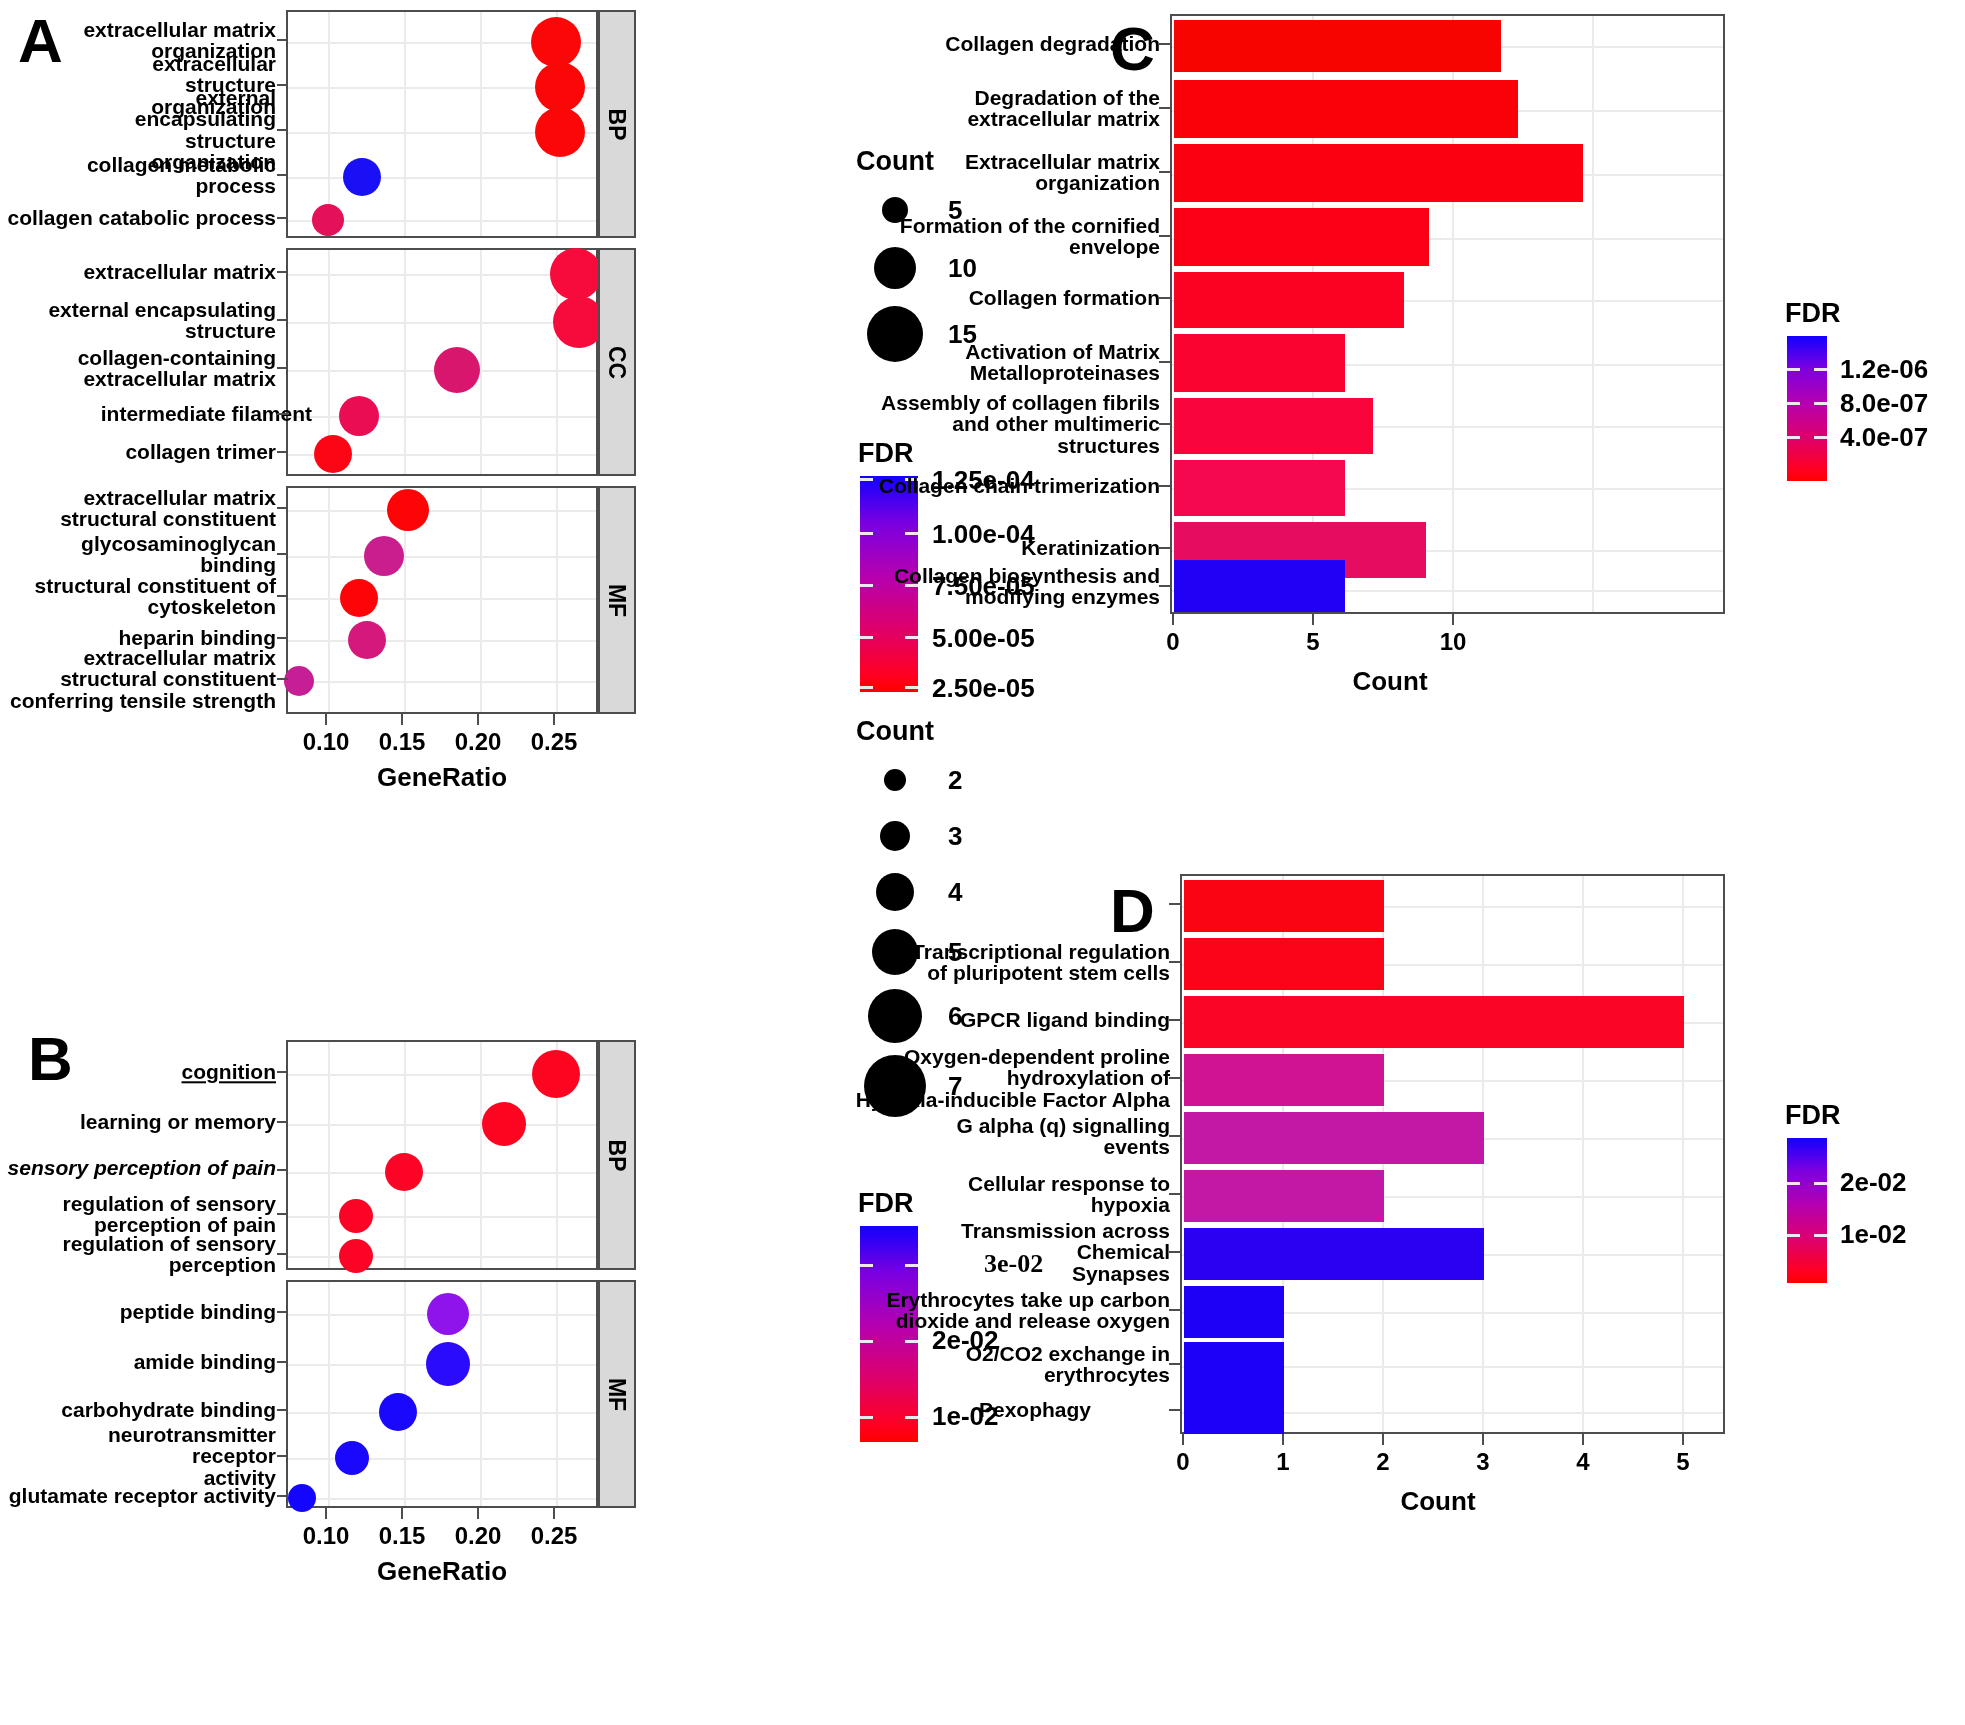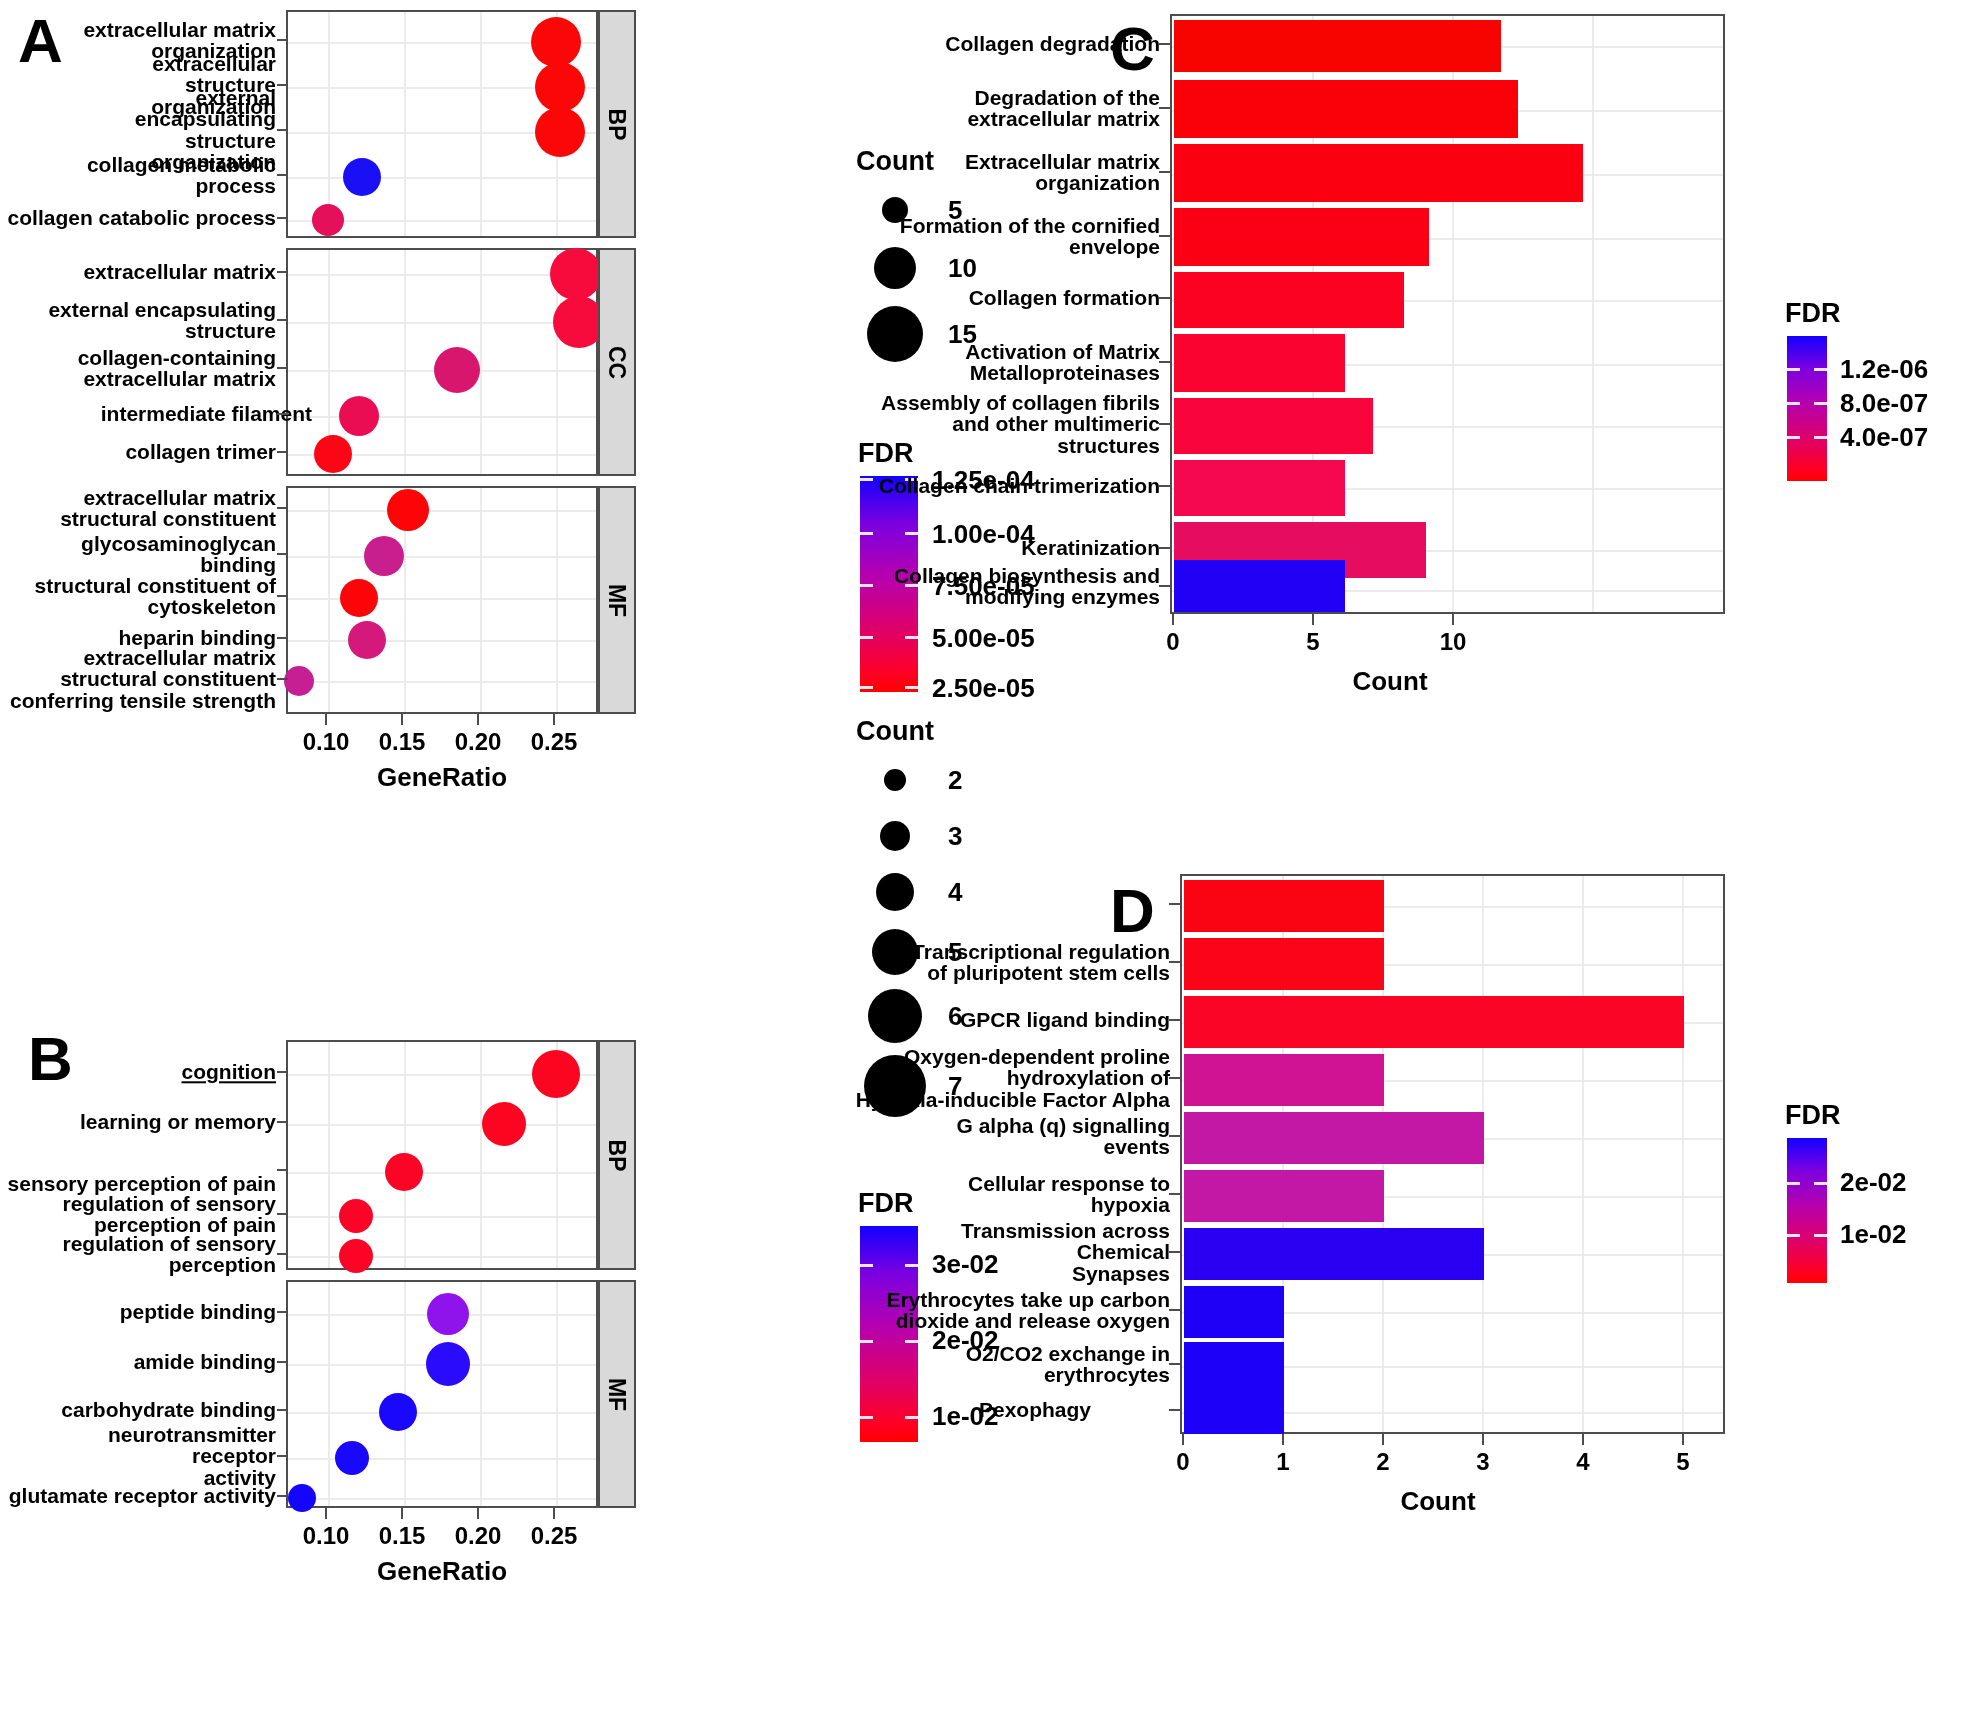--- a/index.html
+++ b/index.html
@@ -303,21 +303,21 @@
     <div class="dot" style="left:68px; top:214px; width:34px; height:34px; background:#fb0426;"></div>
   </div>
   <div class="striplabel" style="left:598px; top:160px; width:38px; height:230px;">
     <span>BP</span>
   </div>
 
   <div class="ylab" style="left:60px; top:192px; width:216px;text-decoration:underline;">cognition</div>
   <div class="ytick" style="left:277px; top:192px;"></div>
   <div class="ylab" style="left:40px; top:242px; width:236px;">learning or memory</div>
   <div class="ytick" style="left:277px; top:242px;"></div>
-  <div class="ylab" style="left:0px; top:304px; width:276px;">sensory perception of pain</div>
+  <div class="ylab" style="left:0px; top:288px; width:276px;font-style:italic;">sensory perception of pain</div>
   <div class="ytick" style="left:277px; top:290px;"></div>
   <div class="ylab" style="left:36px; top:334px; width:240px;">regulation of sensory
 perception of pain</div>
   <div class="ytick" style="left:277px; top:334px;"></div>
   <div class="ylab" style="left:36px; top:374px; width:240px;">regulation of sensory
 perception</div>
   <div class="ytick" style="left:277px; top:374px;"></div>
 
   <div class="plotbox" style="left:286px; top:400px; width:312px; height:228px;">
     <div class="gridv" style="left:40px;"></div>
@@ -378,21 +378,21 @@
 
   <div class="legend-title" style="left:858px; top:308px;">FDR</div>
   <div class="colorbar" style="left:860px; top:346px; width:58px; height:216px;">
     <div class="cb-tick" style="left:0; top:38px;"></div>
     <div class="cb-tick" style="right:0; top:38px;"></div>
     <div class="cb-tick" style="left:0; top:114px;"></div>
     <div class="cb-tick" style="right:0; top:114px;"></div>
     <div class="cb-tick" style="left:0; top:190px;"></div>
     <div class="cb-tick" style="right:0; top:190px;"></div>
   </div>
-  <div class="cb-label" style="left:932px; top:384px;">3e-02</div>
+  <div class="cb-label" style="left:984px; top:384px;font-family:Liberation Serif, serif;">3e-02</div>
   <div class="cb-label" style="left:932px; top:460px;">2e-02</div>
   <div class="cb-label" style="left:932px; top:536px;">1e-02</div>
 </div>
 
 <div class="panel" style="left:1060px; top:0; width:905px; height:860px;">
 
   <div class="panel-letter" style="left:50px; top:18px;">C</div>
 
   <div class="plotbox" style="left:110px; top:14px; width:555px; height:600px;">
     <div class="gridv" style="left:140px;"></div>

